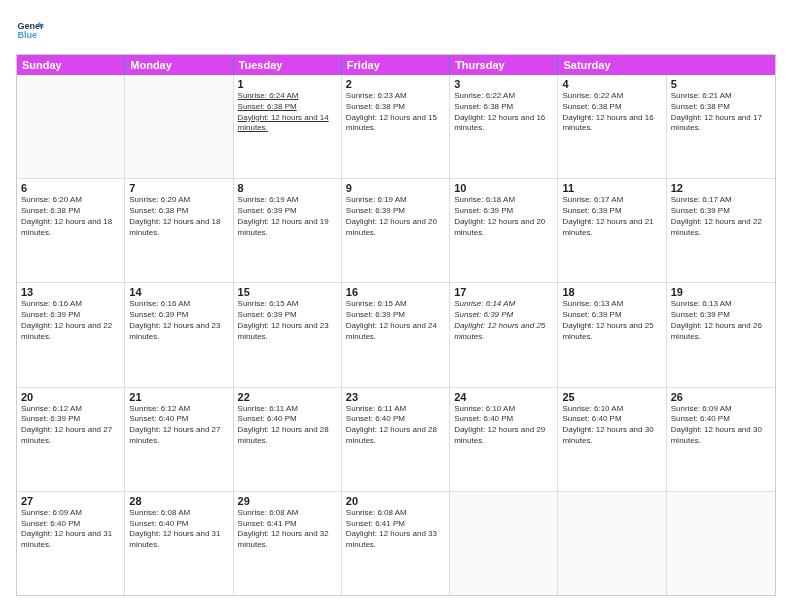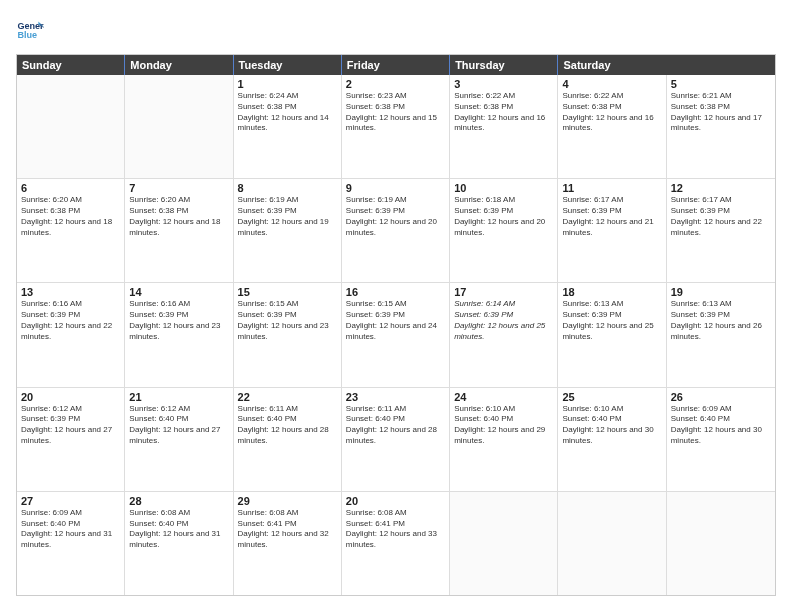--- a/index.html
+++ b/index.html
@@ -46,21 +46,21 @@
     }
     .calendar {
       flex: 1;
       display: flex;
       flex-direction: column;
       border: 1px solid #ccc;
     }
     .cal-header-row {
       display: grid;
       grid-template-columns: repeat(7, 1fr);
-      background: #404040;
+      background: #d946ef;
     }
     .cal-header-cell {
       color: #fff;
       font-size: 11px;
       font-weight: bold;
       padding: 4px 5px;
       text-align: left;
       border-right: 1px solid #5580cc;
     }
     .cal-header-cell:last-child { border-right: none; }
@@ -129,21 +129,21 @@
         <div class="cal-header-cell">Friday</div>
         <div class="cal-header-cell">Thursday</div>
         <div class="cal-header-cell">Saturday</div>
       </div>
     <div class="cal-body">
     <div class="cal-row">
           <div class="cal-cell empty"></div>
           <div class="cal-cell empty"></div>
           <div class="cal-cell">
             <div class="day-num">1</div>
-            <div class="cell-text" style="white-space: pre-line;">Sunrise: 6:24 AM
+            <div class="cell-text" style="white-space: pre-line; text-decoration: underline;">Sunrise: 6:24 AM
 Sunset: 6:38 PM
 Daylight: 12 hours and 14 minutes.</div>
           </div>
           <div class="cal-cell">
             <div class="day-num">2</div>
             <div class="cell-text" style="white-space: pre-line;">Sunrise: 6:23 AM
 Sunset: 6:38 PM
 Daylight: 12 hours and 15 minutes.</div>
           </div>
           <div class="cal-cell">

